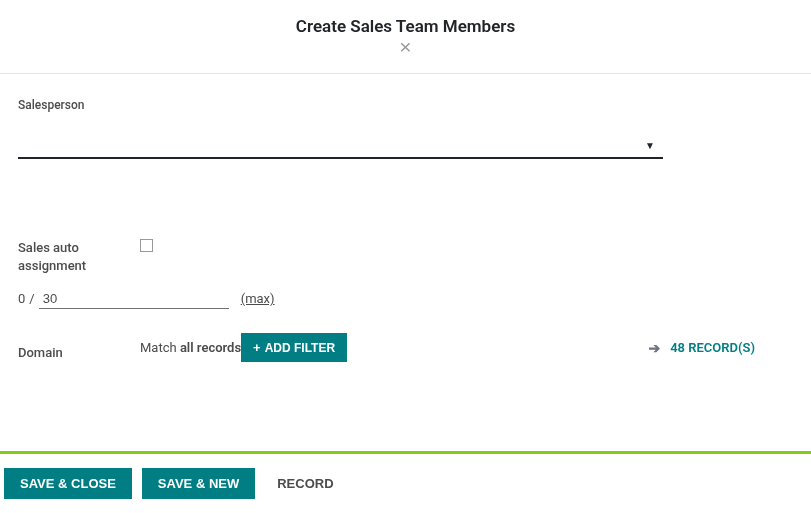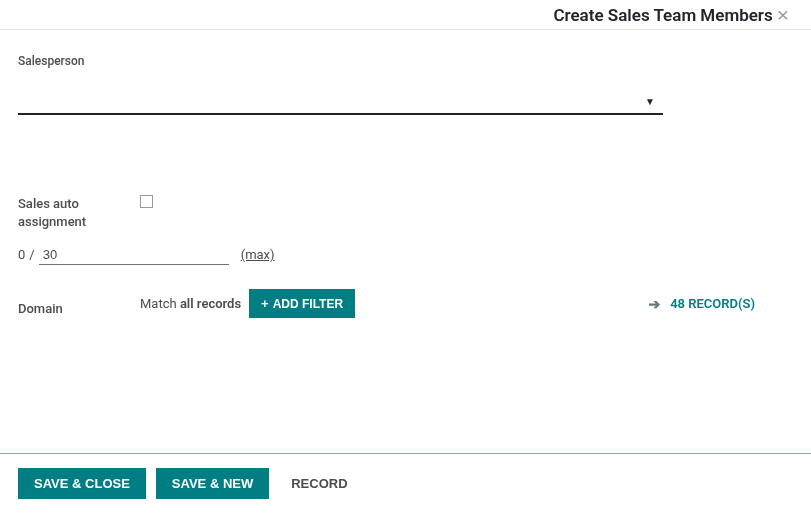--- a/index.html
+++ b/index.html
@@ -9,25 +9,26 @@
     }
     body {
       font-family: -apple-system, BlinkMacSystemFont, "Segoe UI", Roboto, "Helvetica Neue", Arial, sans-serif;
       font-size: 13px;
       color: #4c4c4c;
       width: 811px;
       height: 513px;
       background: #fff;
     }
     .modal-header {
-      padding: 4px 18px;
+      padding: 16px 18px;
       border-bottom: 1px solid #e5e5e5;
       display: flex;
-      justify-content: flex-end;
-      align-items: center;
+      justify-content: center;
+      align-items: center;
+      flex-direction: column;
     }
     .modal-title {
       font-size: 17px;
       font-weight: 600;
       color: #212529;
     }
     .close-btn {
       font-size: 21px;
       color: #999;
       cursor: pointer;
@@ -127,21 +128,20 @@
     }
     .domain-value {
       display: flex;
       align-items: center;
       flex: 1;
       justify-content: space-between;
     }
     .domain-left {
       display: flex;
       align-items: center;
-      gap: 8px;
     }
     .match-text {
       font-size: 13px;
       color: #4c4c4c;
     }
     .match-text .all {
       font-weight: 600;
     }
     .add-filter-btn {
       background: #017e84;
@@ -168,22 +168,22 @@
       font-weight: 600;
       cursor: pointer;
       margin-right: 38px;
     }
     .arrow-icon-txt {
       color: #6c757d;
       font-size: 14px;
       font-weight: 700;
     }
     .modal-footer {
-      border-top: 1px solid #84cc16;
-      padding: 14px 18px;
+      border-top: 3px solid #84cc16;
+      padding: 14px 4px;
       display: flex;
       gap: 10px;
       align-items: flex-start;
       position: absolute;
       bottom: 0;
       width: 811px;
       left: 0;
     }
     .btn {
       padding: 8px 16px;

